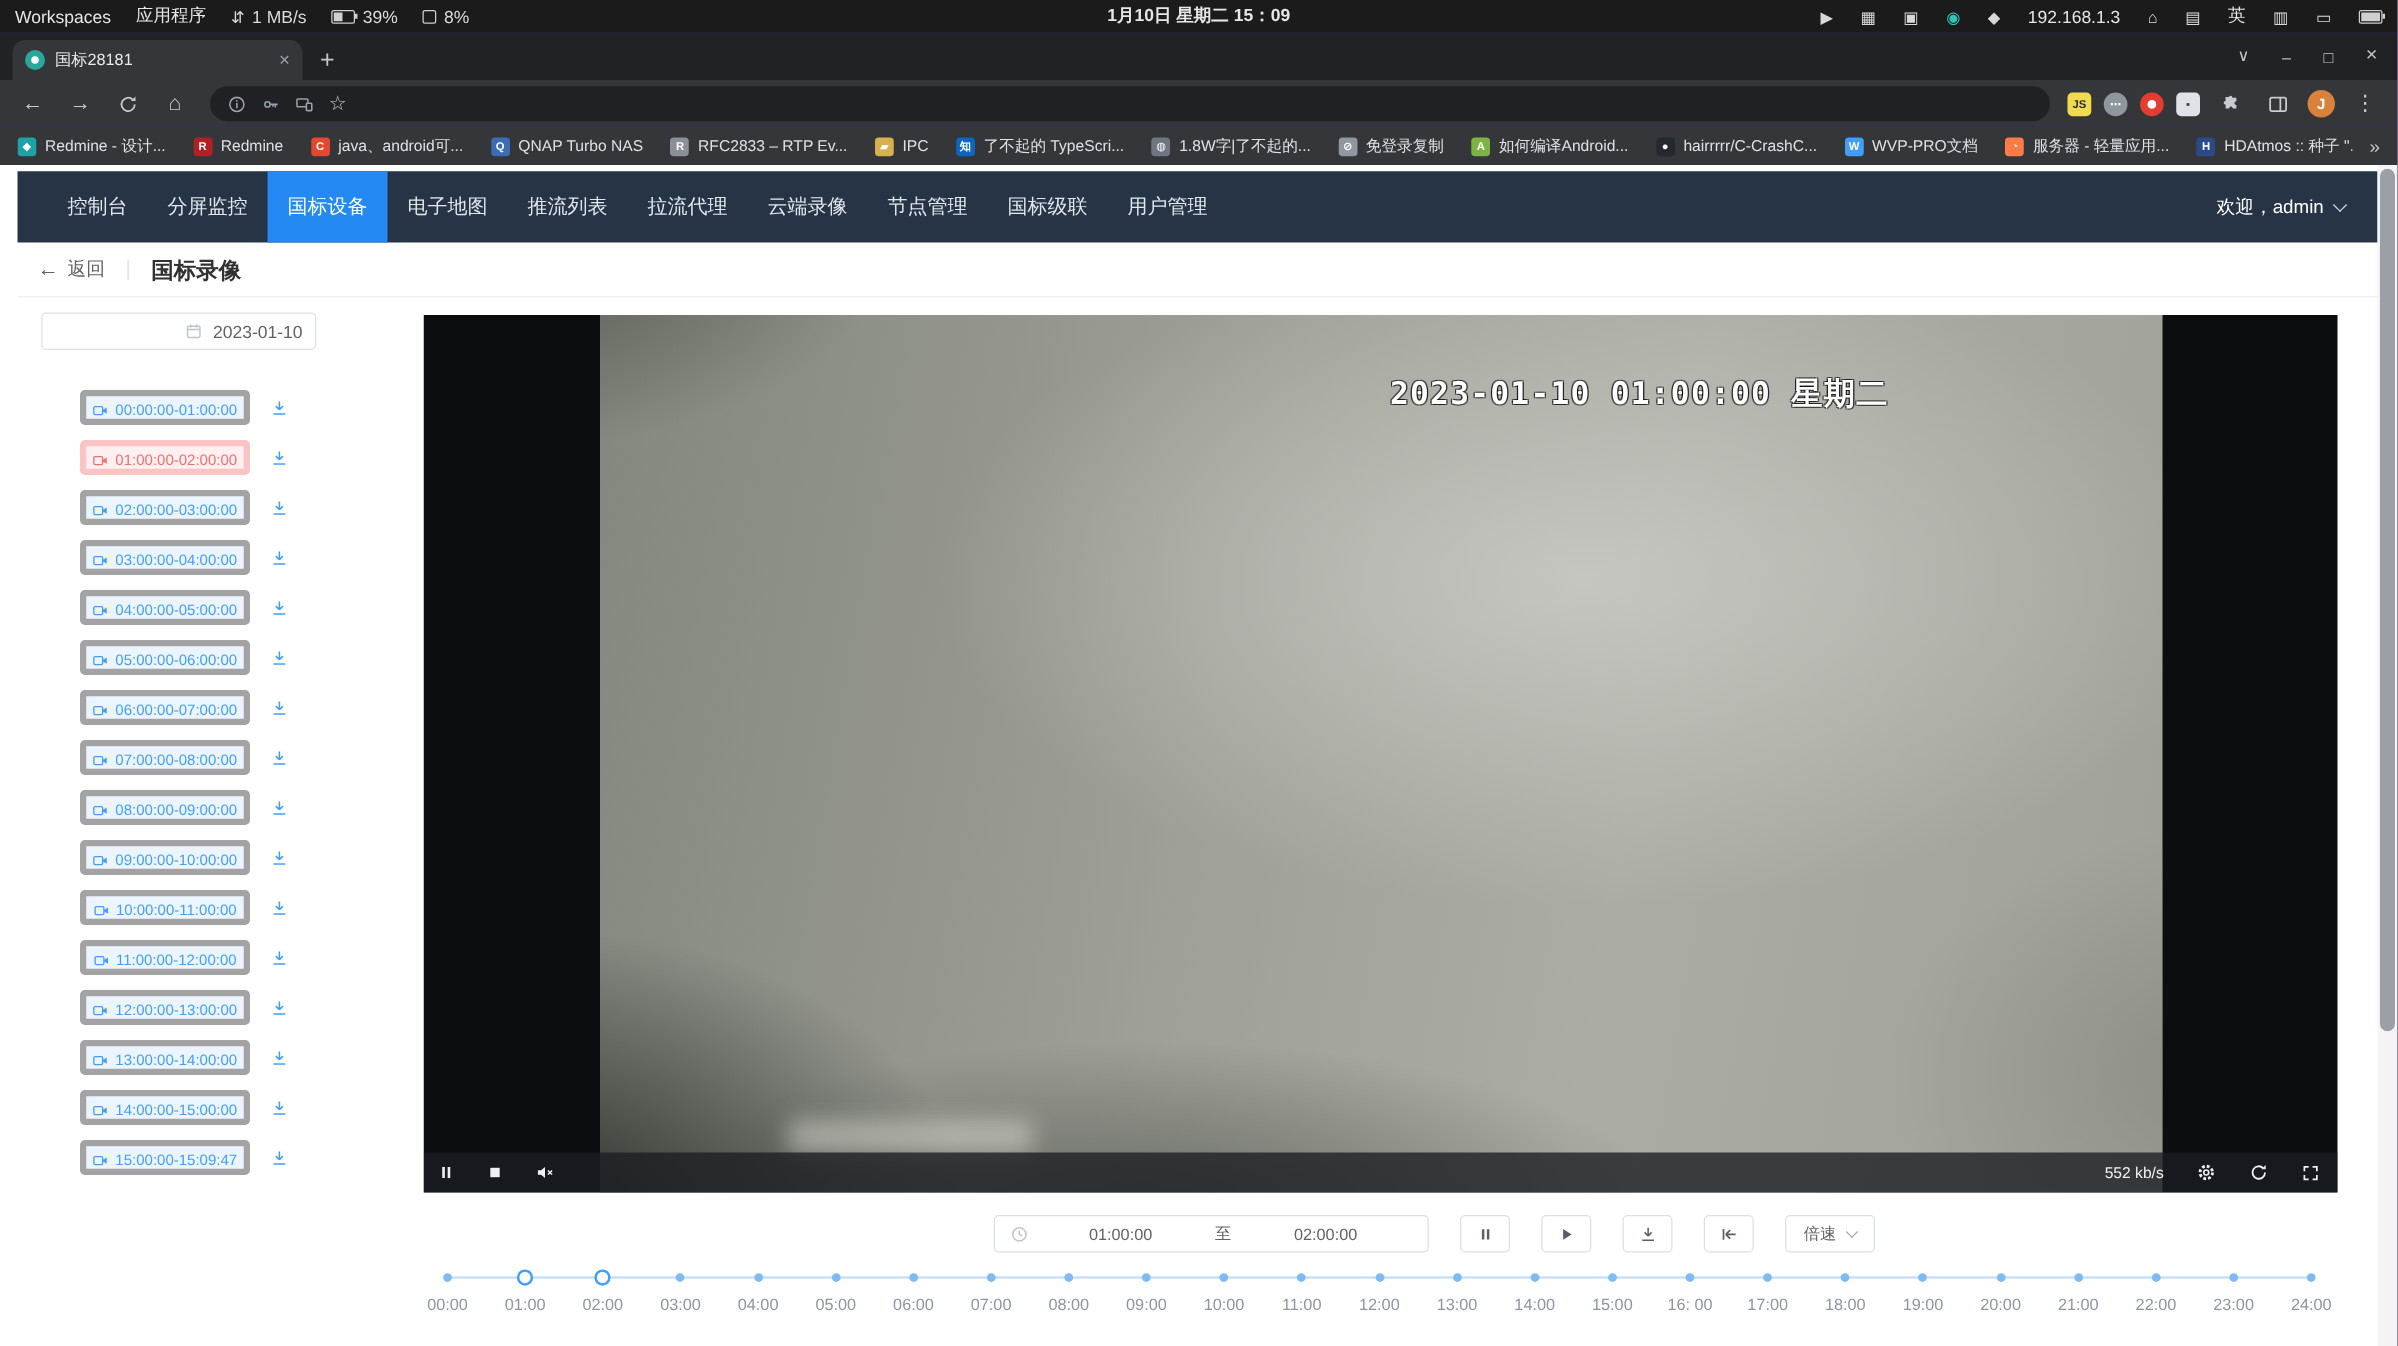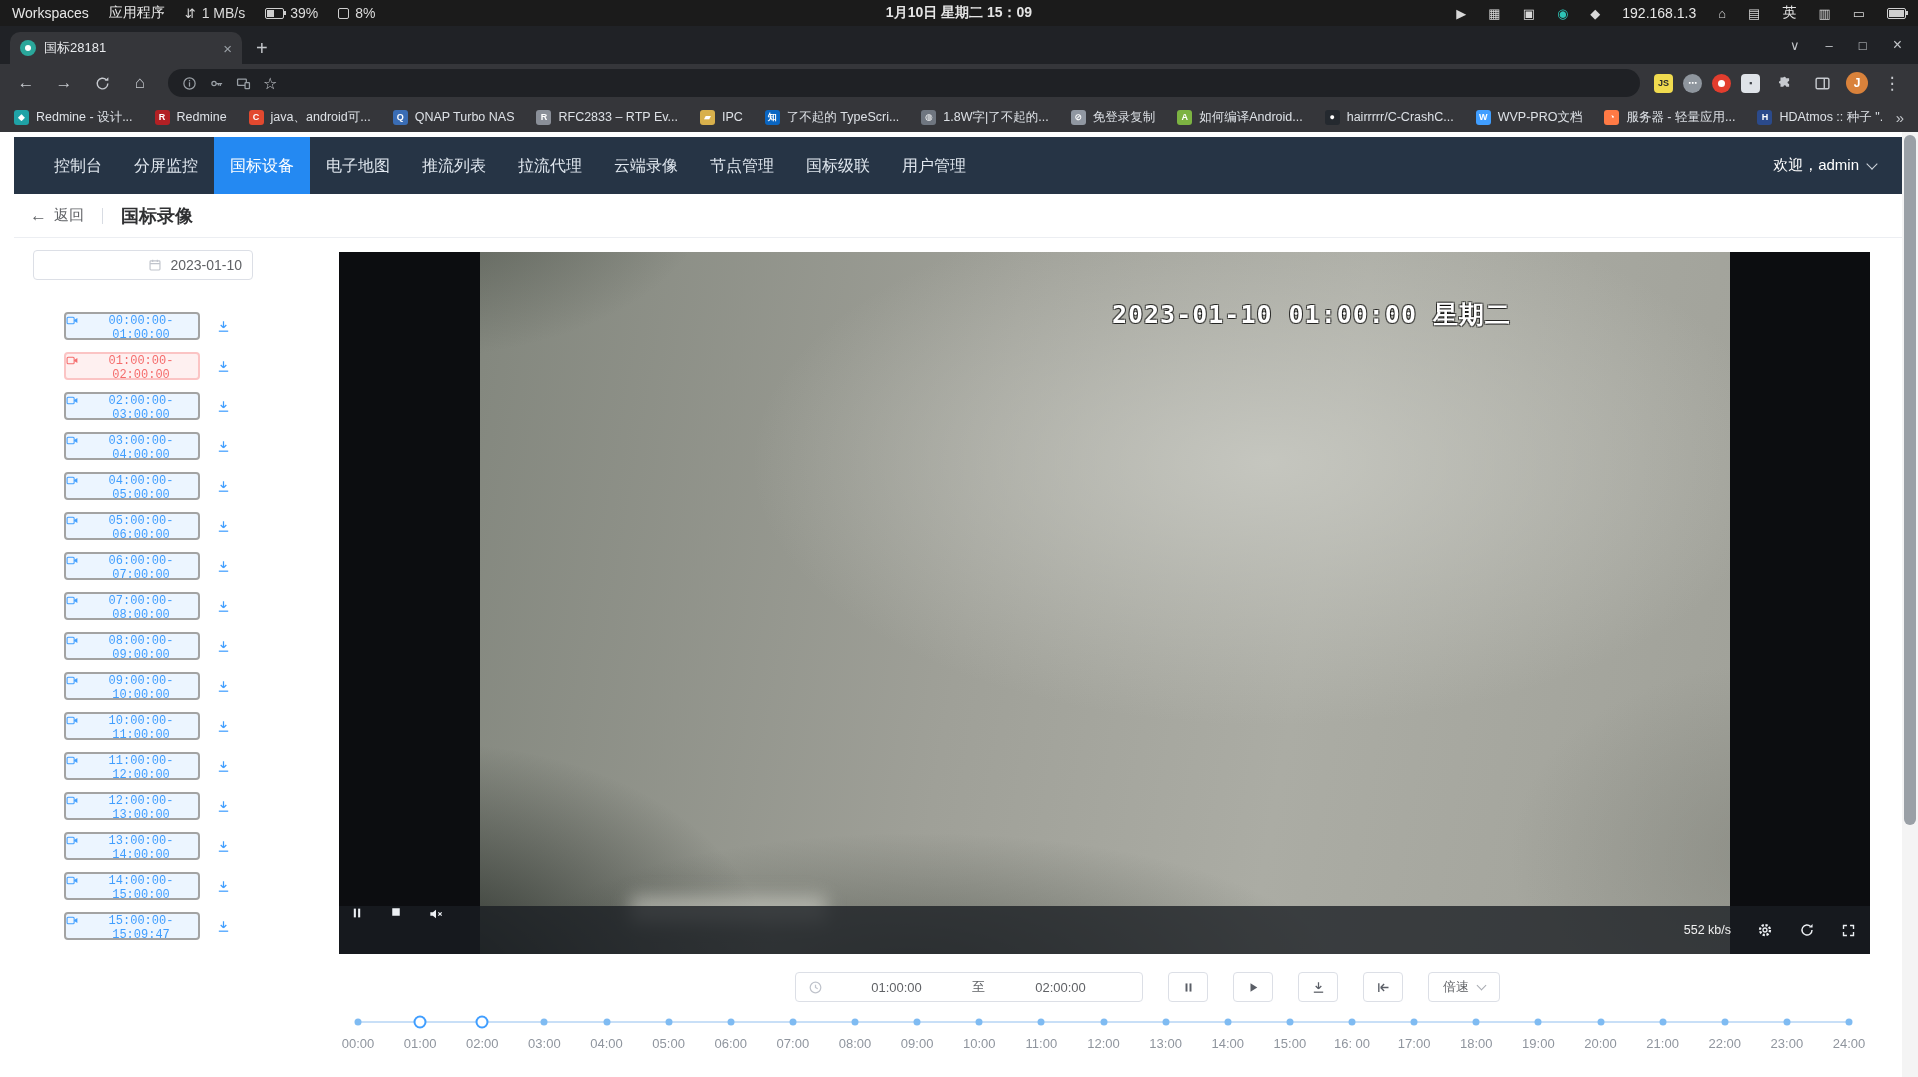--- a/index.html
+++ b/index.html
@@ -79,44 +79,44 @@
   .hdr-divider{width:1px;height:16px;background:#d8dce3;margin:0 18px;}
   .page-title{font-size:18px;font-weight:bold;color:#303133;}
 
   
   #sidebar{position:absolute;left:33px;top:118px;width:220px;}
   .date-input{height:30px;border:1px solid #dcdfe6;border-radius:4px;display:flex;align-items:center;
     padding:0 10px;gap:8px;box-sizing:border-box;color:#606266;font-size:14px;background:#fff;justify-content:flex-end;}
   .date-ico{color:#c0c4cc;display:flex;}
   #seg-list{margin-top:32px;}
   .seg-row{display:flex;align-items:center;height:28px;margin-bottom:12px;padding-left:31px;}
-  .seg-btn{height:28px;width:136px;box-sizing:border-box;border:2px solid #a3a3a3;background:#ecf5ff;
-    color:var(--accent,#409eff);border-radius:4px;font-size:12px;display:flex;align-items:flex-start;
-    justify-content:center;gap:5px;padding:0;font-family:Liberation Mono, monospace;cursor:pointer;}
+  .seg-btn{height:28px;width:136px;box-sizing:border-box;border:5px solid #a3a3a3;background:#ecf5ff;
+    color:var(--accent,#409eff);border-radius:4px;font-size:12px;display:flex;align-items:flex-end;
+    justify-content:center;gap:5px;padding:0;font-family:Liberation Sans, sans-serif;cursor:pointer;}
   .seg-btn.danger{border-color:#fbc4c4;background:#fef0f0;color:var(--danger,#f56c6c);}
   .cam-ico{display:flex;}
   .seg-dl{margin-left:16px;color:var(--accent,#409eff);display:flex;cursor:pointer;}
 
   
   #player{position:absolute;left:339px;top:120px;width:1531px;height:702px;background:#0c0d10;overflow:hidden;}
   #video-frame{position:absolute;left:141px;top:0;width:1250px;height:702px;
     background:
       radial-gradient(55% 50% at 63% 30%, rgba(200,201,194,.9), rgba(200,201,194,0) 75%),
       radial-gradient(45% 55% at -4% 104%, rgba(32,38,33,.95), rgba(32,38,33,0) 62%),
       radial-gradient(42% 40% at -6% -8%, rgba(75,80,72,.8), rgba(75,80,72,0) 58%),
       radial-gradient(36% 46% at 104% 86%, rgba(125,127,119,.55), rgba(125,127,119,0) 60%),
       radial-gradient(60% 35% at 35% 102%, rgba(60,66,58,.55), rgba(60,66,58,0) 55%),
       linear-gradient(100deg,#83877e 0%,#9fa098 40%,#abaca4 65%,#a0a199 100%);}
   .osd{position:absolute;top:46px;right:219px;font-family:"DejaVu Sans Mono",monospace;font-size:25px;
     font-weight:bold;letter-spacing:1px;color:var(--osd_color,#fff);
     text-shadow:-1px -1px 0 rgba(0,0,0,.55),1px -1px 0 rgba(0,0,0,.55),-1px 1px 0 rgba(0,0,0,.55),1px 1px 0 rgba(0,0,0,.55);}
   .blur-patch{position:absolute;left:151px;bottom:32px;width:195px;height:26px;
     background:rgba(225,225,218,.5);filter:blur(9px);}
-  #player-bar{position:absolute;left:0;right:0;bottom:0;height:48px;background:rgba(25,29,35,.78);
-    display:flex;padding:0 14px 0 11px;gap:26px;z-index:5;}
+  #player-bar{position:absolute;left:0;right:0;bottom:0;height:32px;background:rgba(25,29,35,.78);
+    display:flex;align-items:center;padding:0 14px 0 11px;gap:26px;z-index:5;}
   .pb-ico{color:#eceff3;display:flex;cursor:pointer;}
   .pb-right{margin-left:auto;display:flex;align-items:center;gap:26px;}
   .bitrate{font-size:12.5px;color:#f0f0f0;}
 
   
   #ctrl-row{position:absolute;left:795px;top:840px;display:flex;align-items:center;gap:25px;}
   .range-input{width:348px;height:30px;box-sizing:border-box;border:1px solid #dcdfe6;border-radius:4px;
     display:flex;align-items:center;padding:0 12px;background:#fff;}
   .ri-ico{color:#c0c4cc;display:flex;margin-right:4px;}
   .ri-time{flex:1;text-align:center;font-size:13px;color:#606266;}

